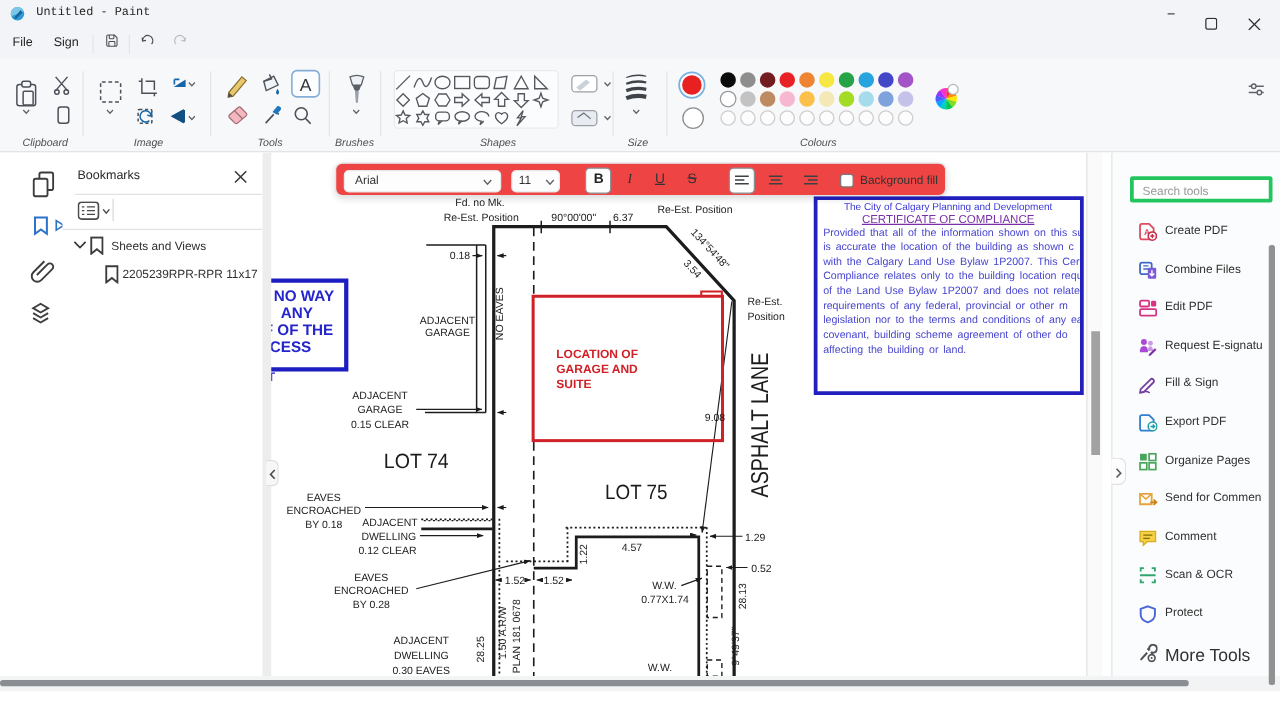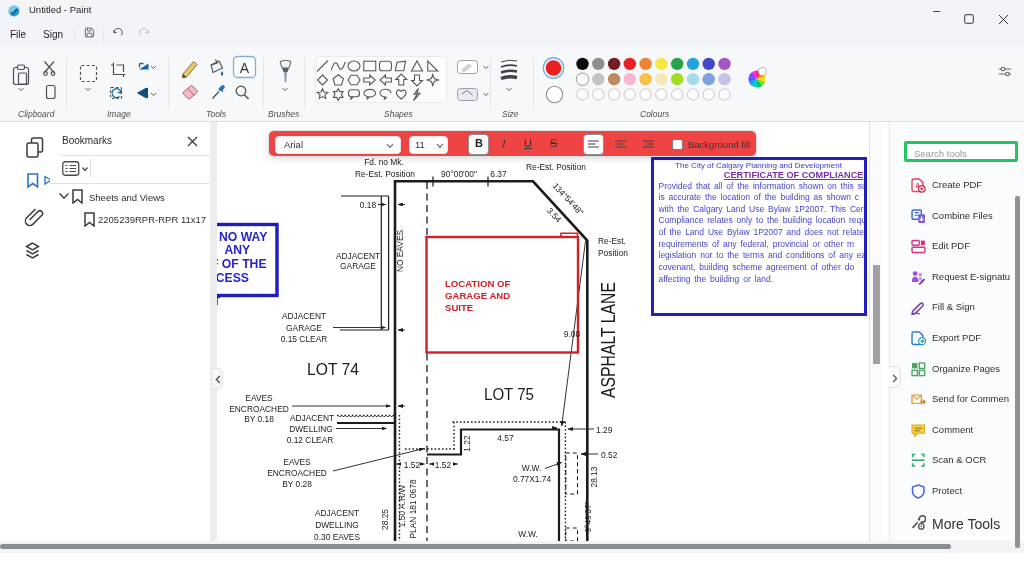--- a/index.html
+++ b/index.html
@@ -1,20 +1,20 @@
 <!DOCTYPE html>
 <html><head>
 <meta charset="utf-8">
 <style>
 * { margin:0; padding:0; box-sizing:border-box; }
 html,body { width:1024px; height:576px; overflow:hidden; }
 body { font-family:"Liberation Sans", sans-serif; position:relative; background:#fff; }
 .abs { position:absolute; }
 
-#titlebar { left:0; top:0; width:1024px; height:24px; background:#f2f4f7; }
+#titlebar { left:0; top:0; width:1024px; height:24px; background:#f2f4f7;font-family:Liberation Mono, monospace; }
 #menubar { left:0; top:24px; width:1024px; height:23px; background:#f2f4f7; }
 #ribbon { left:0; top:47px; width:1024px; height:75px; background:#f7f8fa; border-bottom:1px solid #dcdee1; }
 #title-text { left:29px; top:4px; font-size:9.5px; color:#1f1f1f; }
 .winbtn { color:#323232; font-size:10px; }
 .menu-item { font-size:10px; color:#1f1f1f; }
 .seclabel { position:absolute; top:62px; font-size:8.5px; color:#4f4f4f; white-space:nowrap;font-style:italic; }
 .vsep { position:absolute; top:10px; height:52px; width:1px; background:#e3e4e6; }
 
 #canvas { left:0; top:122px; width:1024px; height:419px; background:#ffffff; overflow:hidden; }
 
@@ -473,21 +473,21 @@
   </div>
 
   <div class="abs" style="left:889px;top:244px;width:12px;height:22px;background:#fdfdfe;border:1px solid #e0e0e0;border-left:none;border-radius:0 6px 6px 0">
     <svg class="abs" style="left:3px;top:6.5px" width="6" height="9" viewBox="0 0 6 9">
         <path d="M1.2 1 l3.4 3.5 -3.4 3.5" fill="none" stroke="#5f5f5f" stroke-width="1.3"></path>
       </svg>
   </div>
 
   <div class="abs" style="left:650.5px;top:34.5px;width:216px;height:159px;border:3.8px solid #221fbe;background:#fff;overflow:hidden">
     <div style="text-align:center;font-size:8px;color:#3c39d6;margin-top:1px;white-space:nowrap">The City of Calgary Planning and Development</div>
-    <div style="text-align:right;font-size:9.2px;font-weight:bold;color:#7a2fa8;text-decoration:underline;margin-top:0">CERTIFICATE OF COMPLIANCE</div>
+    <div style="text-align:center;font-size:9.2px;font-weight:normal;color:#7a2fa8;text-decoration:underline;margin-top:0">CERTIFICATE OF COMPLIANCE</div>
     <div style="font-size:8.5px;color:#4745cf;line-height:11.65px;margin:1px 0 0 5px;white-space:nowrap;word-spacing:1.5px">Provided that all of the information shown on this sur<br>is accurate the location of the building as shown c<br>with the Calgary Land Use Bylaw 1P2007. This Certi<br>Compliance relates only to the building location requi<br>of the Land Use Bylaw 1P2007 and does not relate<br>requirements of any federal, provincial or other m<br>legislation nor to the terms and conditions of any ea<br>covenant, building scheme agreement of other do<br>affecting the building or land.</div>
   </div>
 
   <div class="abs" style="left:268px;top:8px;width:489px;height:27px;background:#ef4444;border:1px solid #e2e4e6;border-radius:6px;box-shadow:0 2px 6px rgba(0,0,0,.14)">
     <div class="abs" style="left:6px;top:5px;width:126px;height:18px;border:1px solid #e7e8ea;border-radius:4px;background:#fdfdfe"></div>
     <div class="abs" style="left:140px;top:5px;width:39px;height:18px;border:1px solid #e7e8ea;border-radius:4px;background:#fdfdfe"></div>
     <span class="abs" style="left:15px;top:8px;font-size:9.5px;color:#333">Arial</span>
     <svg class="abs" style="left:117px;top:11.5px" width="8" height="6" viewBox="0 0 8 6">
         <path d="M1 1 l3 3.4 3-3.4" fill="none" stroke="#5f6368" stroke-width="1.1"></path>
       </svg>

